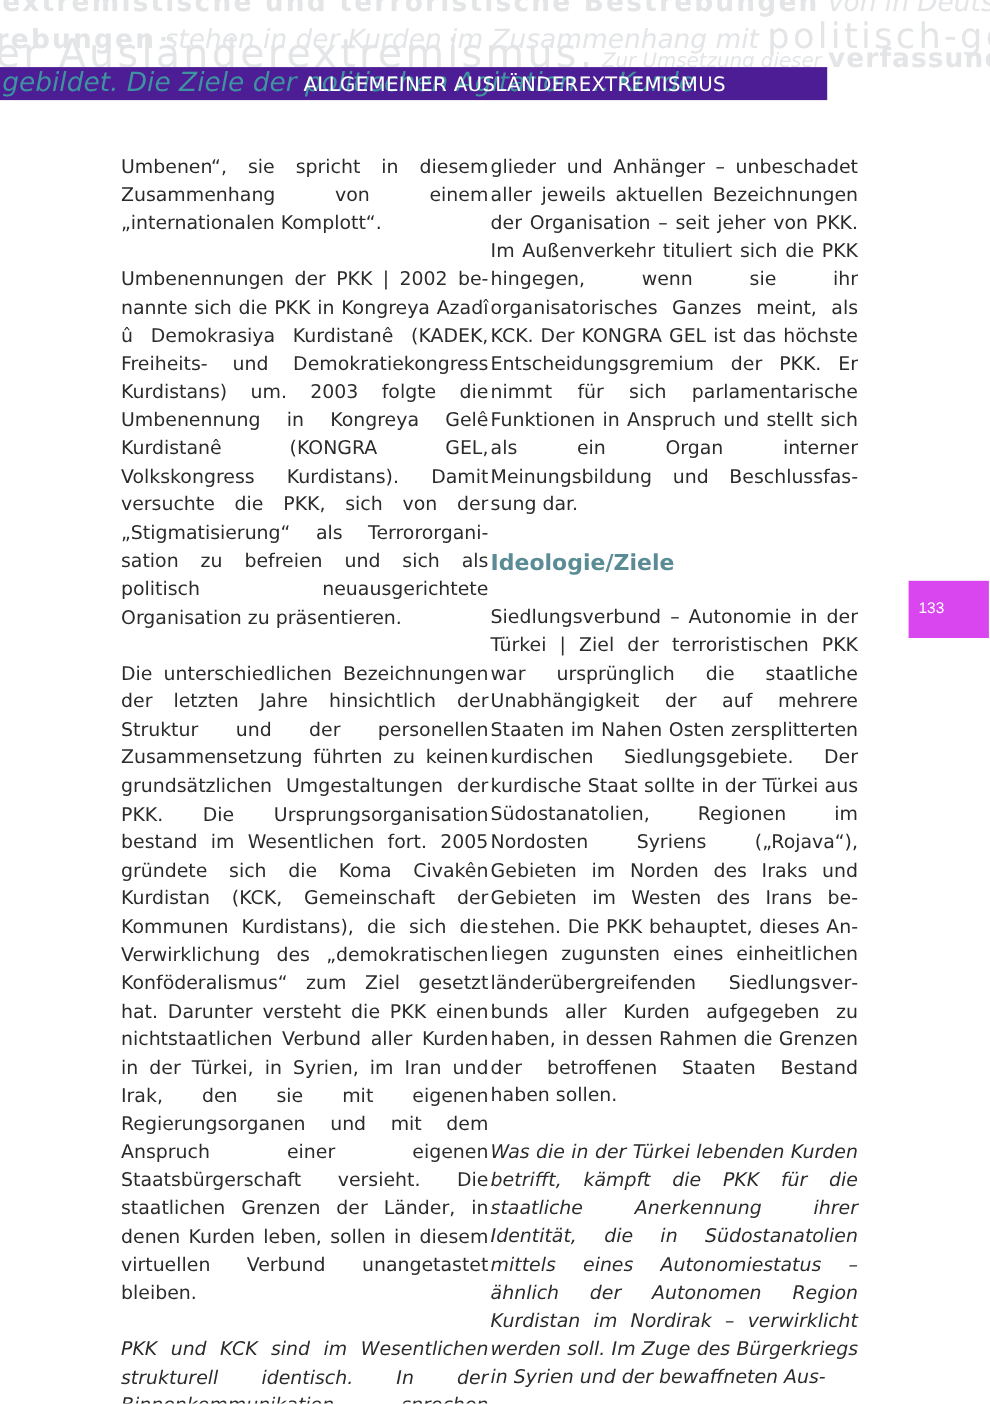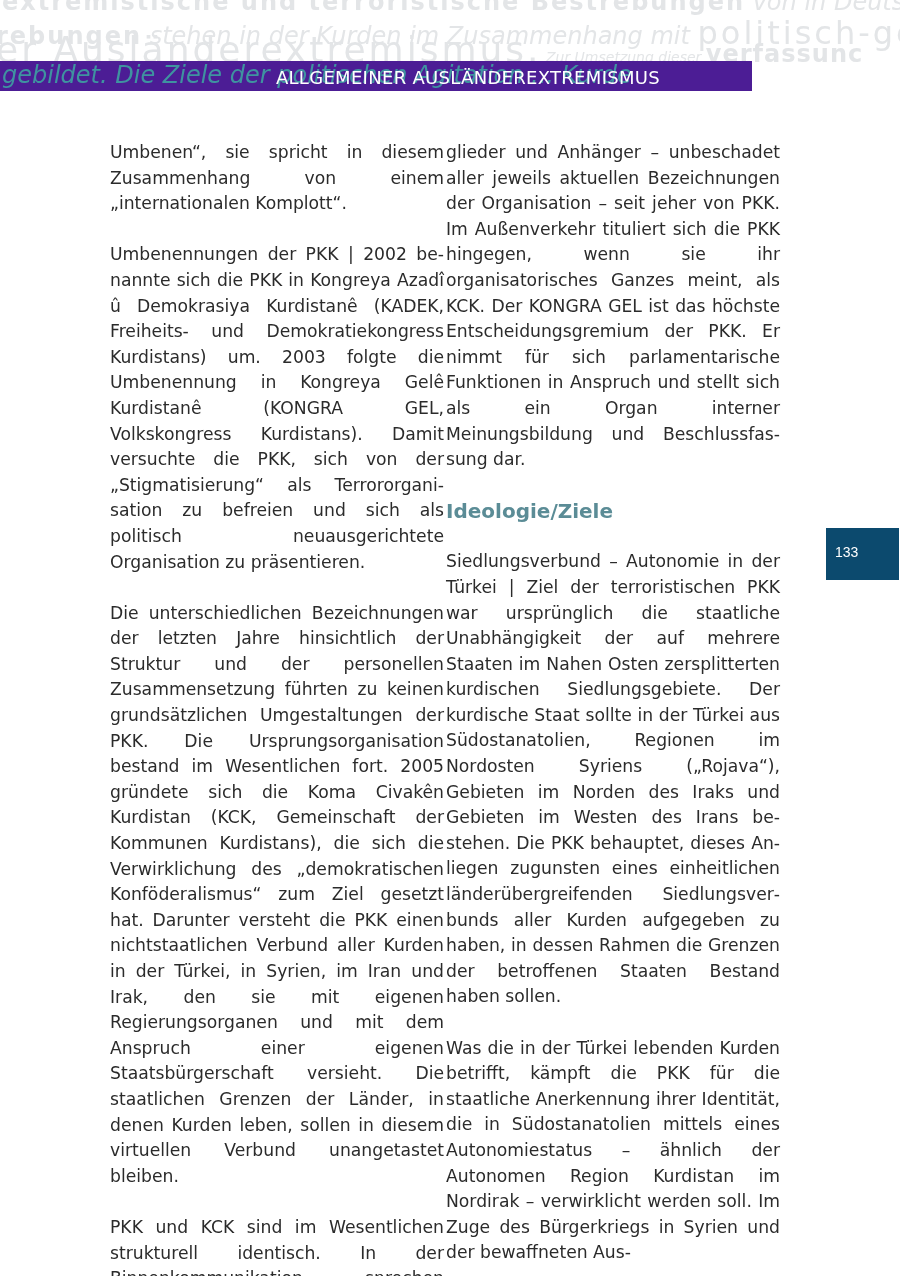--- a/index.html
+++ b/index.html
@@ -14,51 +14,51 @@
     color: #e3e5e7; white-space: nowrap; pointer-events: none;
   }
   .wm-line { position: absolute; left: 0; white-space: nowrap; }
   .wm1 { top: -12px; font-size: 24px; font-weight: bold; letter-spacing: 2px; left: 2px; }
   .wm1 i { font-weight: normal; font-style: italic; letter-spacing: 0; }
   .wm2 { top: 14px; font-size: 24px; left: -4px; }
   .wm2 b { font-weight: bold; letter-spacing: 2px; }
   .wm2 i { font-style: italic; }
   .wm2 .big { font-size: 32px; letter-spacing: 3px; }
   .wm3 { top: 29px; font-size: 36px; left: -4px; letter-spacing: 3px; }
-  .wm3 i { font-style: italic; font-size: 14px; letter-spacing: 0; }
+  .wm3 i { font-style: italic; font-size: 18px; letter-spacing: 0; }
   .wm3 b { font-weight: bold; font-size: 24px; letter-spacing: 1px; }
   .banner {
     position: absolute; left: 0; top: 61px; width: 752px; height: 30px;
     background: #4c1d95; overflow: hidden;
   }
   .banner-wm {
     position: absolute; left: 2px; top: 0px; font-size: 24px; color: #3f93a0;
     white-space: nowrap; font-style: italic;
   }
   .banner-title {
     position: absolute; right: 92px; top: 6px; color: #ffffff;
     font-family: "DejaVu Sans", sans-serif; font-size: 18px; font-weight: normal;
     letter-spacing: 0.3px; white-space: nowrap;
   }
   .page-tab {
     position: absolute; left: 826px; top: 528px; width: 73px; height: 52px;
-    background: #0c4a6e; color: #ffffff;
+    background: #d946ef; color: #ffffff;
   }
   .page-tab span {
     position: absolute; left: 9px; top: 16px; font-family: "Liberation Sans", sans-serif;
     font-size: 14px;
   }
   .col {
     position: absolute; top: 140px; width: 334px;
     font-size: 17.2px; line-height: 25.6px; text-align: justify;
   }
   .col.left { left: 110px; }
   .col.right { left: 446px; }
   .col p { margin: 0 0 25.6px 0; hyphens: manual; }
-  .col p.last { margin-bottom: 0; }
+  .col p.last { margin-bottom: 0; font-style: italic; }
   .col strong { font-weight: normal; }
   .section-heading {
     color: #5b8c96; font-size: 20px; font-weight: bold; line-height: 26px;
     margin: 4px 0 25px 0; text-align: left;
   }
 </style>
 </head>
 <body>
 
 <div class="watermark">

